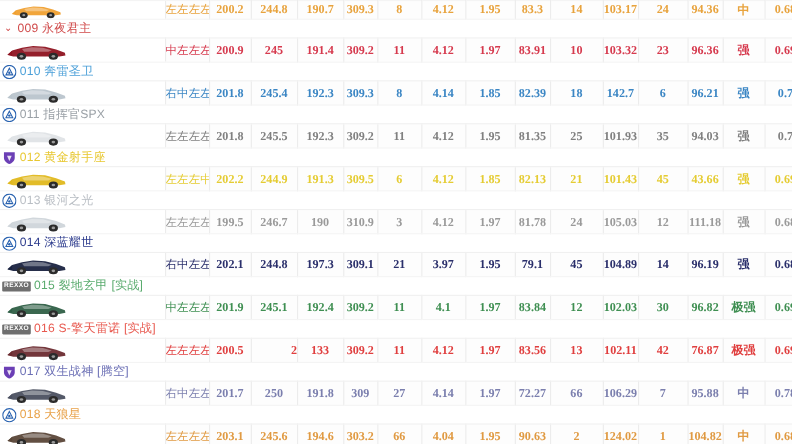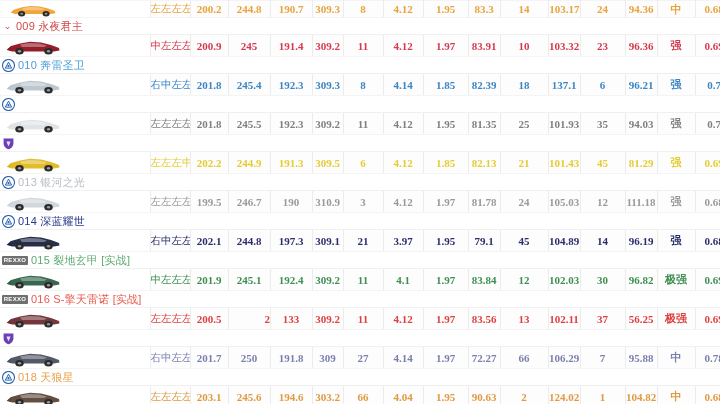--- a/index.html
+++ b/index.html
@@ -124,21 +124,21 @@
           <td class="c-tune" style="color: rgb(232, 163, 61); height: 16px;">左左左左</td>
           <td style="color: rgb(232, 163, 61); height: 16px;">200.2</td>
           <td style="color: rgb(232, 163, 61); height: 16px;">244.8</td>
           <td style="color: rgb(232, 163, 61); height: 16px;">190.7</td>
           <td style="color: rgb(232, 163, 61); height: 16px;">309.3</td>
           <td style="color: rgb(232, 163, 61); height: 16px;">8</td>
           <td style="color: rgb(232, 163, 61); height: 16px;">4.12</td>
           <td style="color: rgb(232, 163, 61); height: 16px;">1.95</td>
           <td style="color: rgb(232, 163, 61); height: 16px;">83.3</td>
           <td style="color: rgb(232, 163, 61); height: 16px;">14</td>
-          <td style="color: rgb(232, 163, 61); height: 16px; text-align: right;">103.17</td>
+          <td style="color: rgb(232, 163, 61); height: 16px;">103.17</td>
           <td style="color: rgb(232, 163, 61); height: 16px;">24</td>
           <td style="color: rgb(232, 163, 61); height: 16px;">94.36</td>
           <td class="c-grade" style="color: rgb(232, 163, 61); height: 16px;">中</td>
           <td style="color: rgb(232, 163, 61); height: 16px;">0.68</td>
           <td style="color: rgb(232, 163, 61); height: 16px;">3.16</td>
         </tr>
         <tr class="grp-row">
           <td colspan="17">
             <div class="grp-inner">
               <span class="gicon chev" style="color: rgb(208, 74, 74);">⌄</span>
@@ -208,37 +208,38 @@
           <td class="c-tune" style="color: rgb(59, 134, 196);">右中左左</td>
           <td style="color: rgb(59, 134, 196);">201.8</td>
           <td style="color: rgb(59, 134, 196);">245.4</td>
           <td style="color: rgb(59, 134, 196);">192.3</td>
           <td style="color: rgb(59, 134, 196);">309.3</td>
           <td style="color: rgb(59, 134, 196);">8</td>
           <td style="color: rgb(59, 134, 196);">4.14</td>
           <td style="color: rgb(59, 134, 196);">1.85</td>
           <td style="color: rgb(59, 134, 196);">82.39</td>
           <td style="color: rgb(59, 134, 196);">18</td>
-          <td style="color: rgb(59, 134, 196);">137.1</td>
+          <td style="color: rgb(59, 134, 196);">142.7</td>
           <td style="color: rgb(59, 134, 196);">6</td>
           <td style="color: rgb(59, 134, 196);">96.21</td>
           <td class="c-grade" style="color: rgb(59, 134, 196);">强</td>
           <td style="color: rgb(59, 134, 196);">0.7</td>
           <td style="color: rgb(59, 134, 196);">3.14</td>
         </tr>
         <tr class="grp-row">
           <td colspan="17">
             <div class="grp-inner">
               <span class="gicon">
                 <svg viewBox="0 0 13 13" xmlns="http://www.w3.org/2000/svg">
       <circle cx="6.5" cy="6.5" r="6" fill="#ffffff" stroke="#2a63b0" stroke-width="1.1"></circle>
       <path d="M6.5 3.1 L9.6 9.1 L3.4 9.1 Z" fill="none" stroke="#2a63b0" stroke-width="1"></path>
       <circle cx="6.5" cy="7.1" r="1.1" fill="#2a63b0"></circle>
     </svg>
               </span>
+              <span class="grp-label" style="color: rgb(154, 160, 166);">011 指挥官SPX</span>
             </div>
           </td>
         </tr>
         <tr class="d-row">
           <td class="c-thumb">
             <span class="thumb">
               <svg viewBox="0 0 58 19" xmlns="http://www.w3.org/2000/svg">
     <path d="M3 14 L7 10 L16 7.5 L26 5.8 L37 6.4 L47 9 L55 12 L55.5 14.4 L50 15.4 L8 15.4 Z" fill="#dfe3e6" opacity="0.95"></path>
     <path d="M16 8.6 L25 7 L35 7.4 L43 9.6 L40 11 L18 11 Z" fill="#ffffff" opacity="0.35"></path>
     <ellipse cx="15.5" cy="15.2" rx="4.2" ry="3.2" fill="#2b2b2b"></ellipse>
@@ -268,20 +269,21 @@
         </tr>
         <tr class="grp-row">
           <td colspan="17">
             <div class="grp-inner">
               <span class="gicon">
                 <svg viewBox="0 0 13 13" xmlns="http://www.w3.org/2000/svg">
       <path d="M1.6 1.4 L11.4 1.4 L11.4 6.4 C11.4 9.4 8.8 11.4 6.5 12.2 C4.2 11.4 1.6 9.4 1.6 6.4 Z" fill="#6b3fb5"></path>
       <path d="M4.4 4.6 L8.6 4.6 L6.5 9.4 Z" fill="#ffffff" opacity="0.85"></path>
     </svg>
               </span>
+              <span class="grp-label" style="color: rgb(232, 200, 50);">012 黄金射手座</span>
             </div>
           </td>
         </tr>
         <tr class="d-row">
           <td class="c-thumb">
             <span class="thumb">
               <svg viewBox="0 0 58 19" xmlns="http://www.w3.org/2000/svg">
     <path d="M3 14 L7 10 L16 7.5 L26 5.8 L37 6.4 L47 9 L55 12 L55.5 14.4 L50 15.4 L8 15.4 Z" fill="#e0b81e" opacity="0.95"></path>
     <path d="M16 8.6 L25 7 L35 7.4 L43 9.6 L40 11 L18 11 Z" fill="#ffffff" opacity="0.35"></path>
     <ellipse cx="15.5" cy="15.2" rx="4.2" ry="3.2" fill="#2b2b2b"></ellipse>
@@ -297,21 +299,21 @@
           <td style="color: rgb(229, 204, 51);">244.9</td>
           <td style="color: rgb(229, 204, 51);">191.3</td>
           <td style="color: rgb(229, 204, 51);">309.5</td>
           <td style="color: rgb(229, 204, 51);">6</td>
           <td style="color: rgb(229, 204, 51);">4.12</td>
           <td style="color: rgb(229, 204, 51);">1.85</td>
           <td style="color: rgb(229, 204, 51);">82.13</td>
           <td style="color: rgb(229, 204, 51);">21</td>
           <td style="color: rgb(229, 204, 51);">101.43</td>
           <td style="color: rgb(229, 204, 51);">45</td>
-          <td style="color: rgb(229, 204, 51);">81.29</td>
+          <td style="color: rgb(229, 204, 51);">43.66</td>
           <td class="c-grade" style="color: rgb(229, 204, 51);">强</td>
           <td style="color: rgb(229, 204, 51);">0.69</td>
           <td style="color: rgb(229, 204, 51);">3.19</td>
         </tr>
         <tr class="grp-row">
           <td colspan="17">
             <div class="grp-inner">
               <span class="gicon">
                 <svg viewBox="0 0 13 13" xmlns="http://www.w3.org/2000/svg">
       <circle cx="6.5" cy="6.5" r="6" fill="#ffffff" stroke="#2a63b0" stroke-width="1.1"></circle>
@@ -464,35 +466,36 @@
           <td style="color: rgb(224, 63, 63);">200.5</td>
           <td style="color: rgb(224, 63, 63); padding-left: 36px;">245.2</td>
           <td style="color: rgb(224, 63, 63);">133</td>
           <td style="color: rgb(224, 63, 63);">309.2</td>
           <td style="color: rgb(224, 63, 63);">11</td>
           <td style="color: rgb(224, 63, 63);">4.12</td>
           <td style="color: rgb(224, 63, 63);">1.97</td>
           <td style="color: rgb(224, 63, 63);">83.56</td>
           <td style="color: rgb(224, 63, 63);">13</td>
           <td style="color: rgb(224, 63, 63);">102.11</td>
-          <td style="color: rgb(224, 63, 63);">37</td>
-          <td style="color: rgb(224, 63, 63);">56.25</td>
+          <td style="color: rgb(224, 63, 63);">42</td>
+          <td style="color: rgb(224, 63, 63);">76.87</td>
           <td class="c-grade" style="color: rgb(224, 63, 63);">极强</td>
           <td style="color: rgb(224, 63, 63);">0.69</td>
           <td style="color: rgb(224, 63, 63);">3.18</td>
         </tr>
         <tr class="grp-row">
           <td colspan="17">
             <div class="grp-inner">
               <span class="gicon">
                 <svg viewBox="0 0 13 13" xmlns="http://www.w3.org/2000/svg">
       <path d="M1.6 1.4 L11.4 1.4 L11.4 6.4 C11.4 9.4 8.8 11.4 6.5 12.2 C4.2 11.4 1.6 9.4 1.6 6.4 Z" fill="#6b3fb5"></path>
       <path d="M4.4 4.6 L8.6 4.6 L6.5 9.4 Z" fill="#ffffff" opacity="0.85"></path>
     </svg>
               </span>
+              <span class="grp-label" style="color: rgb(107, 111, 181);">017 双生战神 [腾空]</span>
             </div>
           </td>
         </tr>
         <tr class="d-row">
           <td class="c-thumb">
             <span class="thumb">
               <svg viewBox="0 0 58 19" xmlns="http://www.w3.org/2000/svg">
     <path d="M3 14 L7 10 L16 7.5 L26 5.8 L37 6.4 L47 9 L55 12 L55.5 14.4 L50 15.4 L8 15.4 Z" fill="#4b5060" opacity="0.95"></path>
     <path d="M16 8.6 L25 7 L35 7.4 L43 9.6 L40 11 L18 11 Z" fill="#ffffff" opacity="0.35"></path>
     <ellipse cx="15.5" cy="15.2" rx="4.2" ry="3.2" fill="#2b2b2b"></ellipse>

